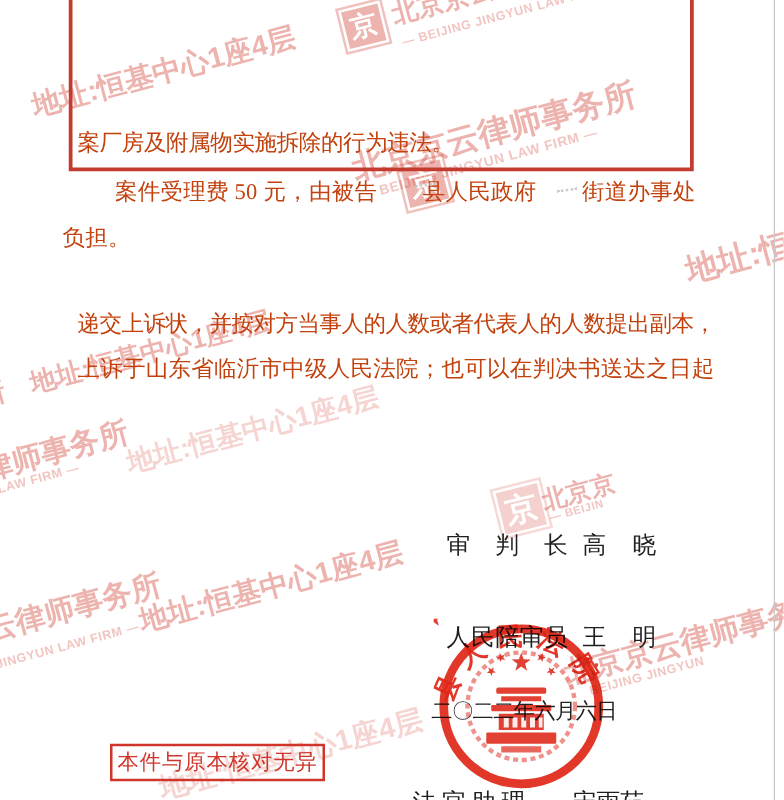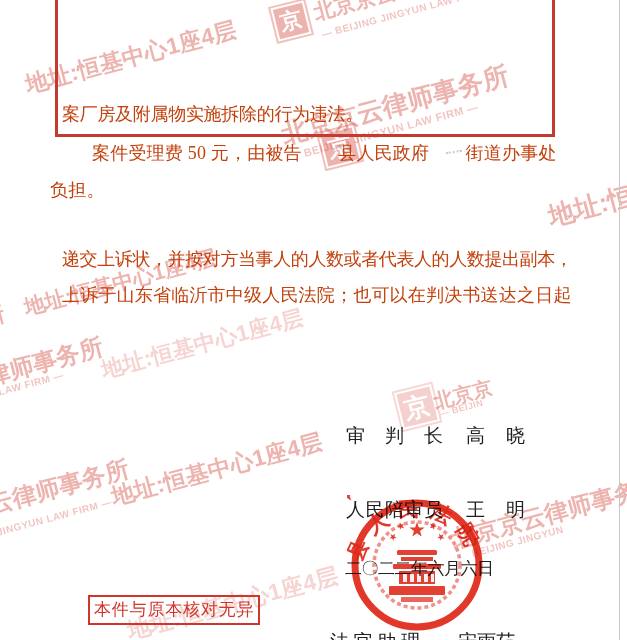--- a/index.html
+++ b/index.html
@@ -30,21 +30,21 @@
   
   .red-rect{
     position:absolute;left:55px;top:-12px;width:500px;height:149px;
     border:3px solid #c23b2e;box-sizing:border-box;z-index:2;background:transparent;
   }
   .line{
     position:absolute;font-size:18px;color:#c2410c;letter-spacing:.2px;
     white-space:pre;z-index:3;line-height:1.2;
   }
   .boxed-line{font-size:18px;letter-spacing:-.3px;}
-  .sig-row{position:absolute;left:327px;font-size:19px;color:#1f1f1f;white-space:pre;z-index:3;}
+  .sig-row{position:absolute;left:327px;font-size:19px;color:#1f1f1f;white-space:pre;z-index:3;text-align:center;}
   .sig-row .role{display:inline-block;width:120px;letter-spacing:.5px;}
   .sig-row .name{letter-spacing:1px;}
   .date-line{position:absolute;left:345px;top:557px;font-size:17px;letter-spacing:-.5px;color:#222;z-index:4;white-space:pre;}
   .clerk-line{position:absolute;left:330px;top:629px;font-size:19px;color:#1f1f1f;z-index:4;white-space:pre;}
   .verify-box{
     position:absolute;left:88px;top:595px;border:2px solid #cf352b;color:#cf352b;
     font-size:17px;letter-spacing:.8px;padding:1px 4px 2px 4px;z-index:6;
     background:rgba(255,255,255,.1);white-space:pre;
   }
   .seal{position:absolute;left:347px;top:495px;width:140px;height:140px;z-index:7;mix-blend-mode:multiply;}

